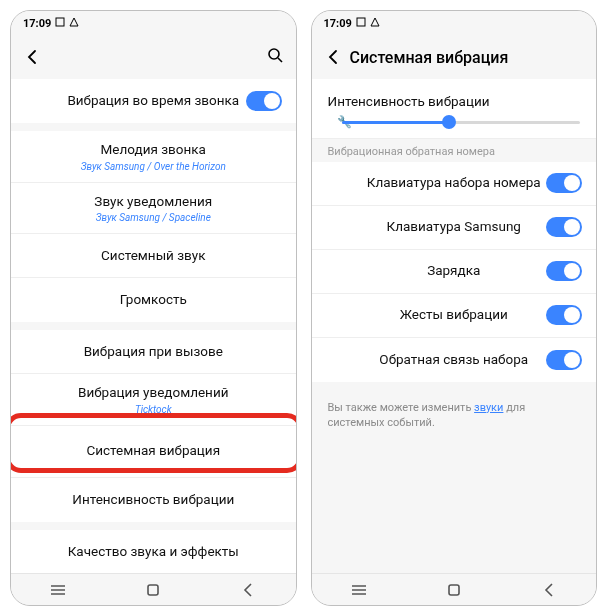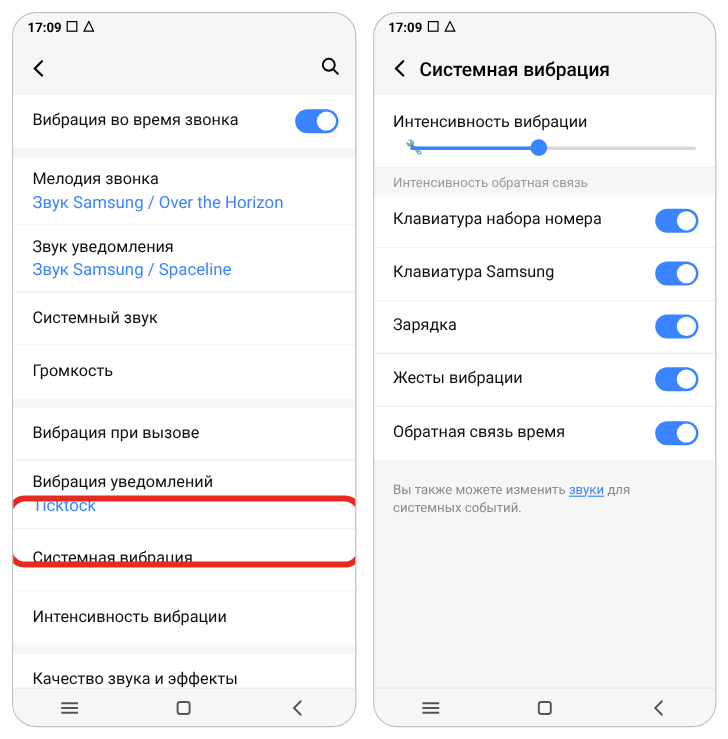--- a/index.html
+++ b/index.html
@@ -54,24 +54,25 @@
   }
   .row {
     min-height:44px;
     padding: 10px 16px;
     display:flex;
     flex-direction:column;
     justify-content:center;
     border-bottom:1px solid #eee;
     position:relative;
     background:#fff;
+    text-align:center;
   }
   .row:last-child { border-bottom:none;}
   .row-label { font-size:13.5px; color:#111; line-height:1.3;}
-  .row-sub { font-size:14px; color:#3a84ff; margin-top:2px;}
+  .row-sub { font-size:10px; color:#3a84ff; margin-top:2px;font-style:italic;}
   .toggle {
     position:absolute; right:14px; top:50%; transform:translateY(-50%);
     width:36px; height:20px; border-radius:10px; background:#3a84ff;
   }
   .toggle::after{
     content:""; position:absolute; right:2px; top:2px; width:16px; height:16px;
     background:#fff; border-radius:50%;
   }
   .section-header {
     font-size:11px; color:#9a9a9a; padding:6px 16px 4px;
@@ -268,40 +269,40 @@
 
   <div class="scroll">
     <div class="slider-row">
       <span class="row-label">Интенсивность вибрации</span>
       <div class="slider-track" style="margin-left:14px;">
         <span class="slider-wrench">🔧</span>
         <div class="slider-fill" style="width:45%"></div>
         <div class="slider-thumb" style="left:45%"></div>
       </div>
     </div>
-    <div class="section-header">Интенсивность обратная связь</div>
+    <div class="section-header">Вибрационная обратная номера</div>
     <div class="group" id="right-toggles">
         <div class="row">
           <span class="row-label">Клавиатура набора номера</span>
           <div class="toggle"></div>
         </div>
         <div class="row">
           <span class="row-label">Клавиатура Samsung</span>
           <div class="toggle"></div>
         </div>
         <div class="row">
           <span class="row-label">Зарядка</span>
           <div class="toggle"></div>
         </div>
         <div class="row">
           <span class="row-label">Жесты вибрации</span>
           <div class="toggle"></div>
         </div>
         <div class="row">
-          <span class="row-label">Обратная связь время</span>
+          <span class="row-label">Обратная связь набора</span>
           <div class="toggle"></div>
         </div>
       </div>
     <div class="footer-note">
       <span>Вы также можете изменить </span><span class="link">звуки</span><span> для системных событий.</span>
     </div>
   </div>
 
   <div class="navbar">
     <div class="nav-btn">

